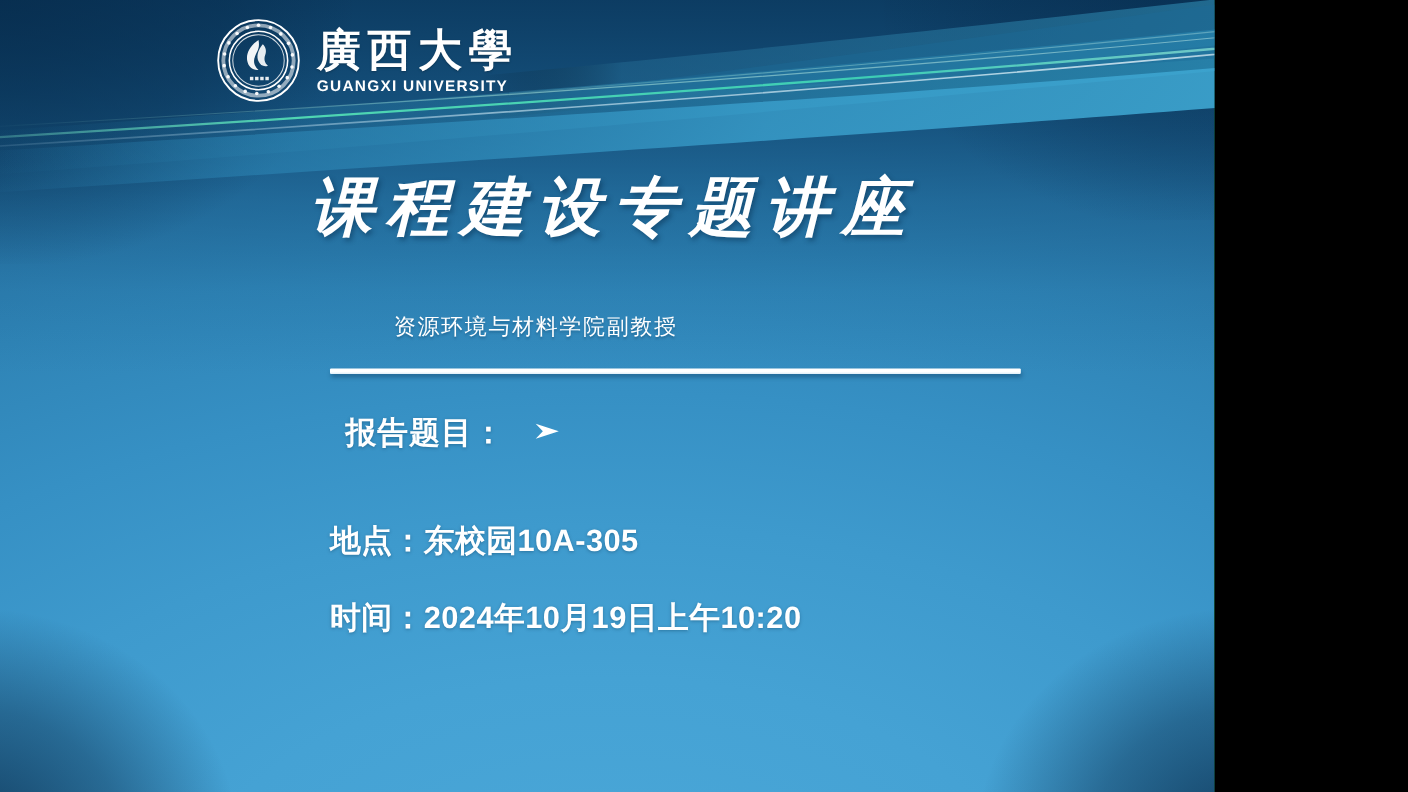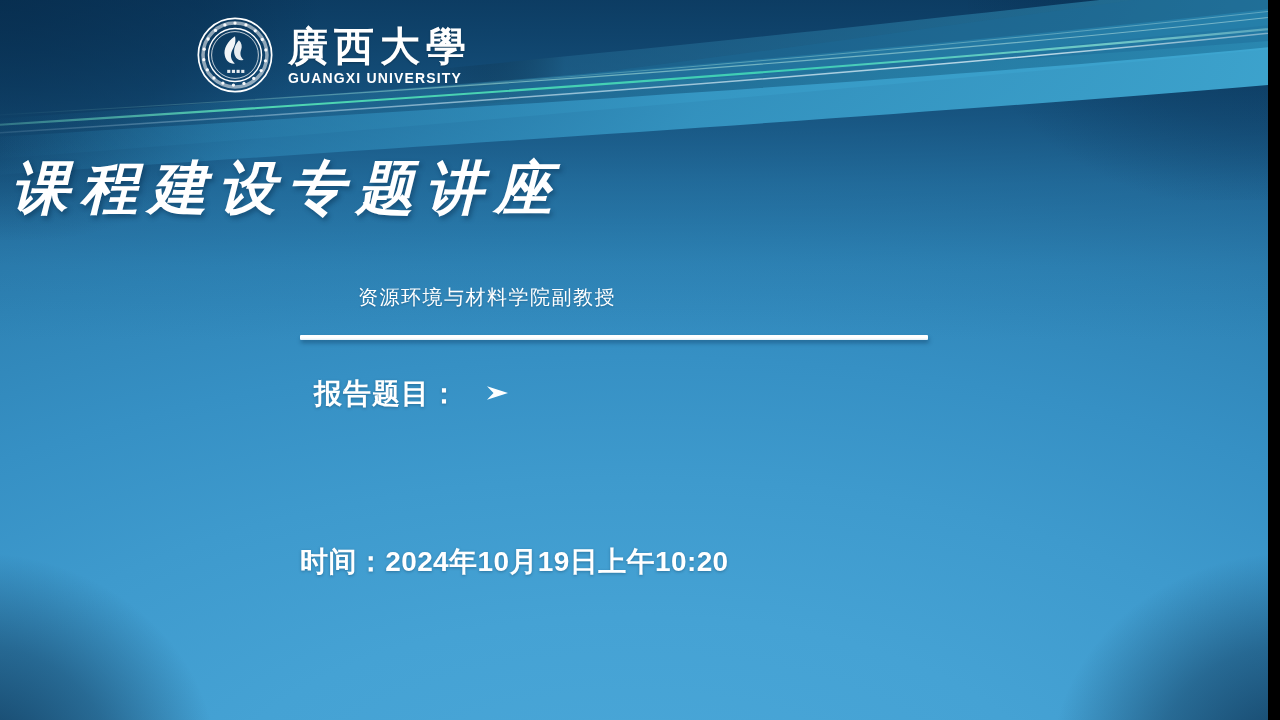--- a/index.html
+++ b/index.html
@@ -3,21 +3,21 @@
 <meta charset="utf-8">
 <title>课程建设专题讲座</title>
 <style>
   html, body {
     margin: 0;
     padding: 0;
     background: #000;
   }
   .slide {
     position: relative;
-    width: 1268px;
+    width: 1104px;
     height: 720px;
     overflow: hidden;
     font-family: "Liberation Sans", "DejaVu Sans", sans-serif;
     background: #15803d;
   }
 
   
   .bg-base {
     position: absolute;
     inset: 0;
@@ -104,21 +104,21 @@
     line-height: 1.3;
     margin-top: 2px;
     white-space: nowrap;
   }
 
   
   .main-title {
     position: absolute;
     left: 0; right: 0;
     top: 150px;
-    text-align: left;
+    text-align: center;
     color: #ffffff;
     font-family: "DejaVu Serif", "Liberation Serif", serif;
     font-style: italic;
     font-weight: 700;
     font-size: 58px;
     letter-spacing: 11px;
     padding-left: 11px;
     white-space: nowrap;
     text-shadow: 2px 3px 5px rgba(4,40,70,0.45);
   }
@@ -325,15 +325,16 @@
 
   <div class="report-row">
     <span class="report-label">报告题目：</span>
     <span class="bullet-arrow">
       <svg width="26" height="20" viewBox="0 0 26 20" aria-hidden="true">
         <path d="M2 3.2 L23 10 L2 16.8 L8.5 10 Z" fill="#ffffff"></path>
       </svg>
     </span>
   </div>
 
+  <div class="info-line info-venue">地点：东校园10A-305</div>
   <div class="info-line info-time">时间：2024年10月19日上午10:20</div>
 
 </div>
 
 </body></html>

